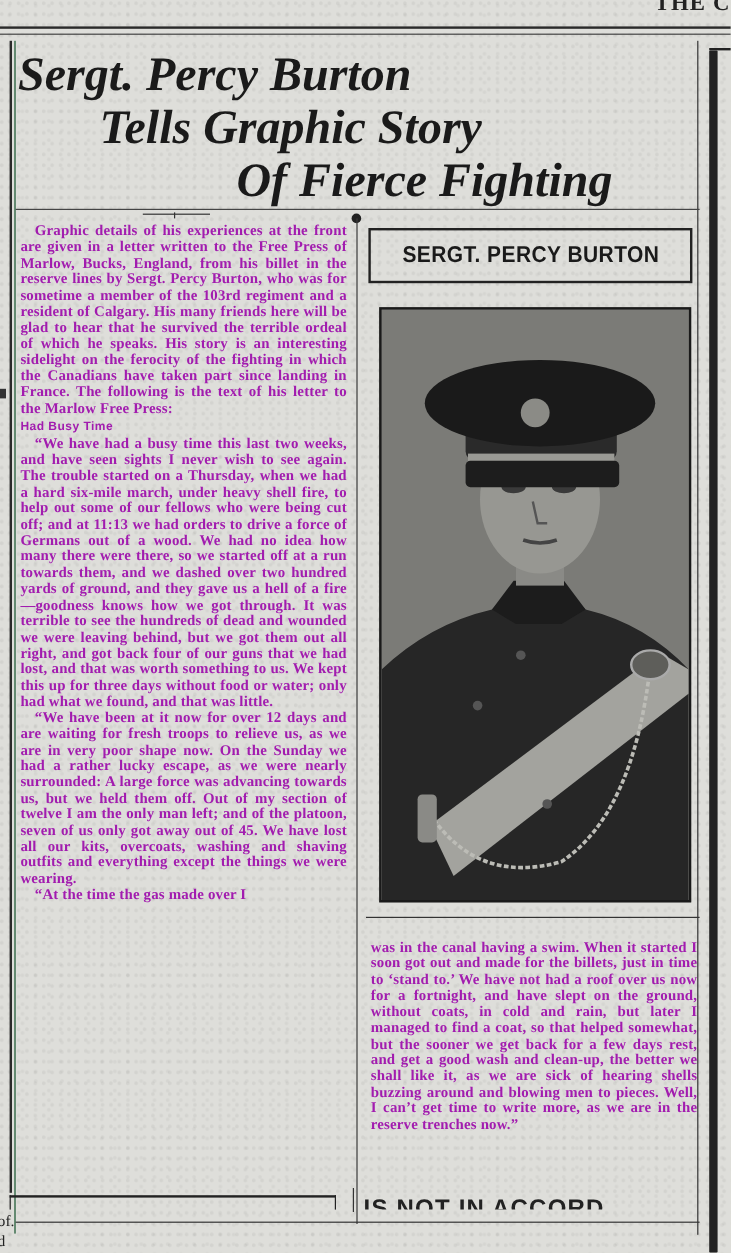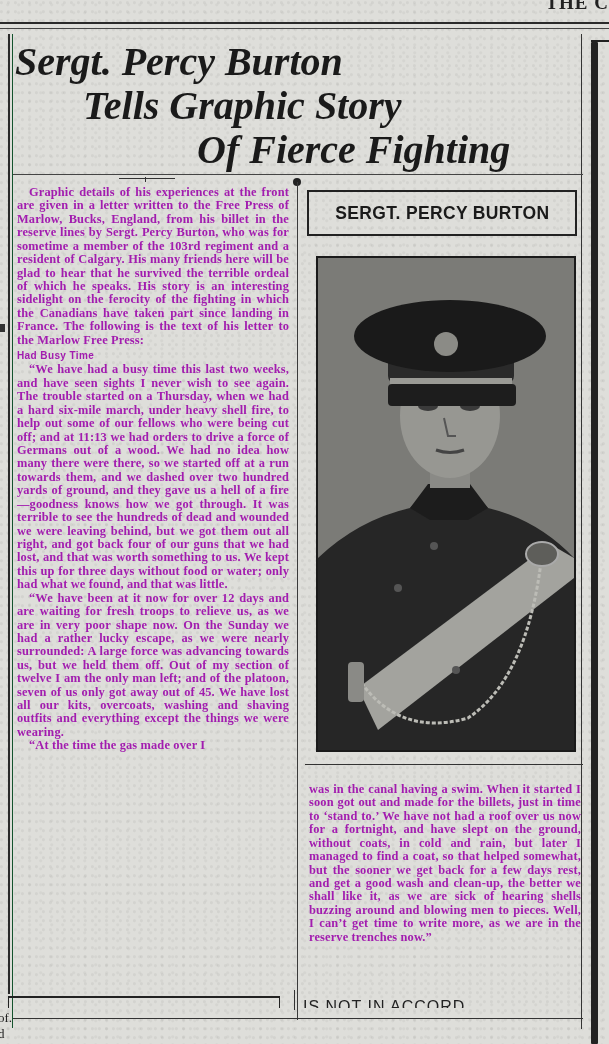--- a/index.html
+++ b/index.html
@@ -44,21 +44,21 @@
   .photo{position:absolute;left:303px;top:222px;width:260px;height:496px;border:2px solid #1a1a1a;box-sizing:border-box;
     background:
       radial-gradient(ellipse 50% 35% at 50% 100%, #2a2a2a 0 90%, transparent 100%),
       #7c7c78;overflow:hidden;}
   .photo svg{position:absolute;left:0;top:0;width:256px;height:492px;}
   .photo-rule{position:absolute;left:292px;top:730px;width:278px;height:1px;background:#333;}
   .col2{left:296px;top:737px;width:272px;margin-top:12px;}
   .bottom-rule{position:absolute;left:0;top:984px;width:570px;height:1px;background:#333;}
   .bottom-box{position:absolute;left:8px;top:996px;width:270px;height:10px;border-top:2px solid #222;border-left:1px solid #222;border-right:1px solid #222;}
   .bottom-div{position:absolute;left:294px;top:990px;width:1px;height:20px;background:#333;}
-  .bottom-head{position:absolute;left:303px;top:996px;font-family:"Liberation Sans",sans-serif;font-weight:normal;font-size:16px;color:#222;letter-spacing:1px;height:12px;overflow:hidden;line-height:22px;}
+  .bottom-head{position:absolute;left:303px;top:996px;font-family:"Liberation Sans",sans-serif;font-weight:bold;font-size:20px;color:#222;letter-spacing:1px;height:12px;overflow:hidden;line-height:22px;}
 </style>
 </head>
 <body>
 
 <div class="paper"></div>
 <div class="masthead">THE C</div>
 <div class="top-rule"></div>
 <div class="top-rule2"></div>
 
 <div class="left-col-edge">

